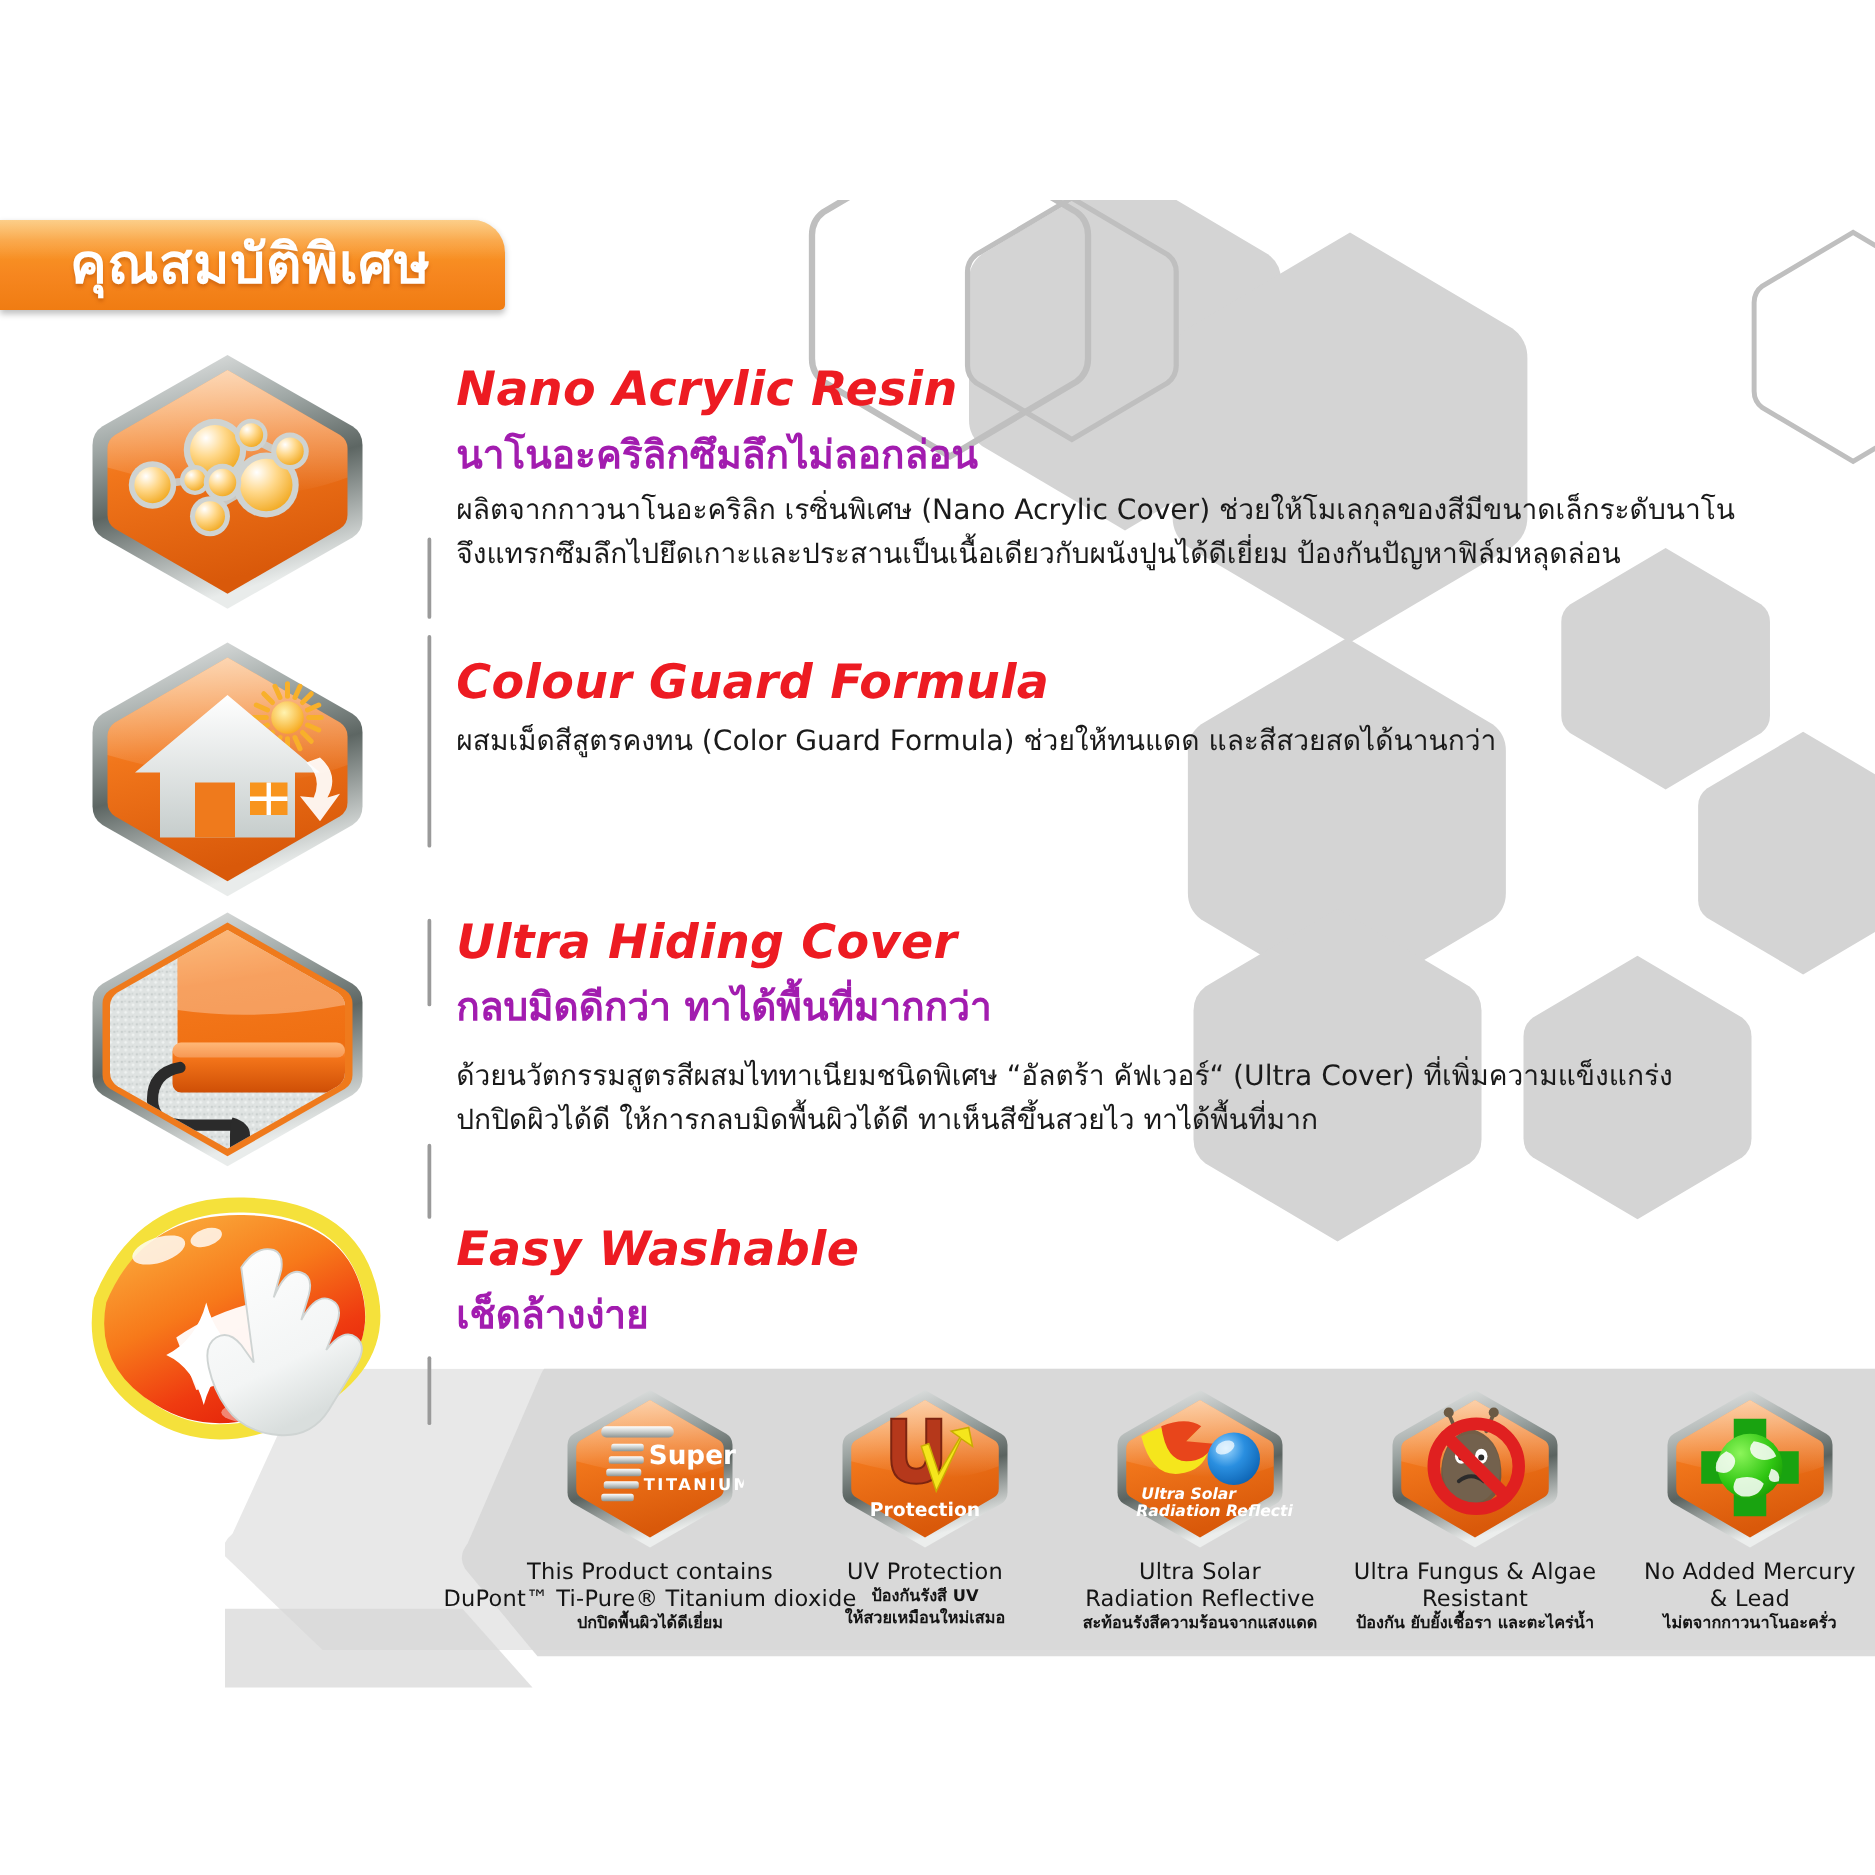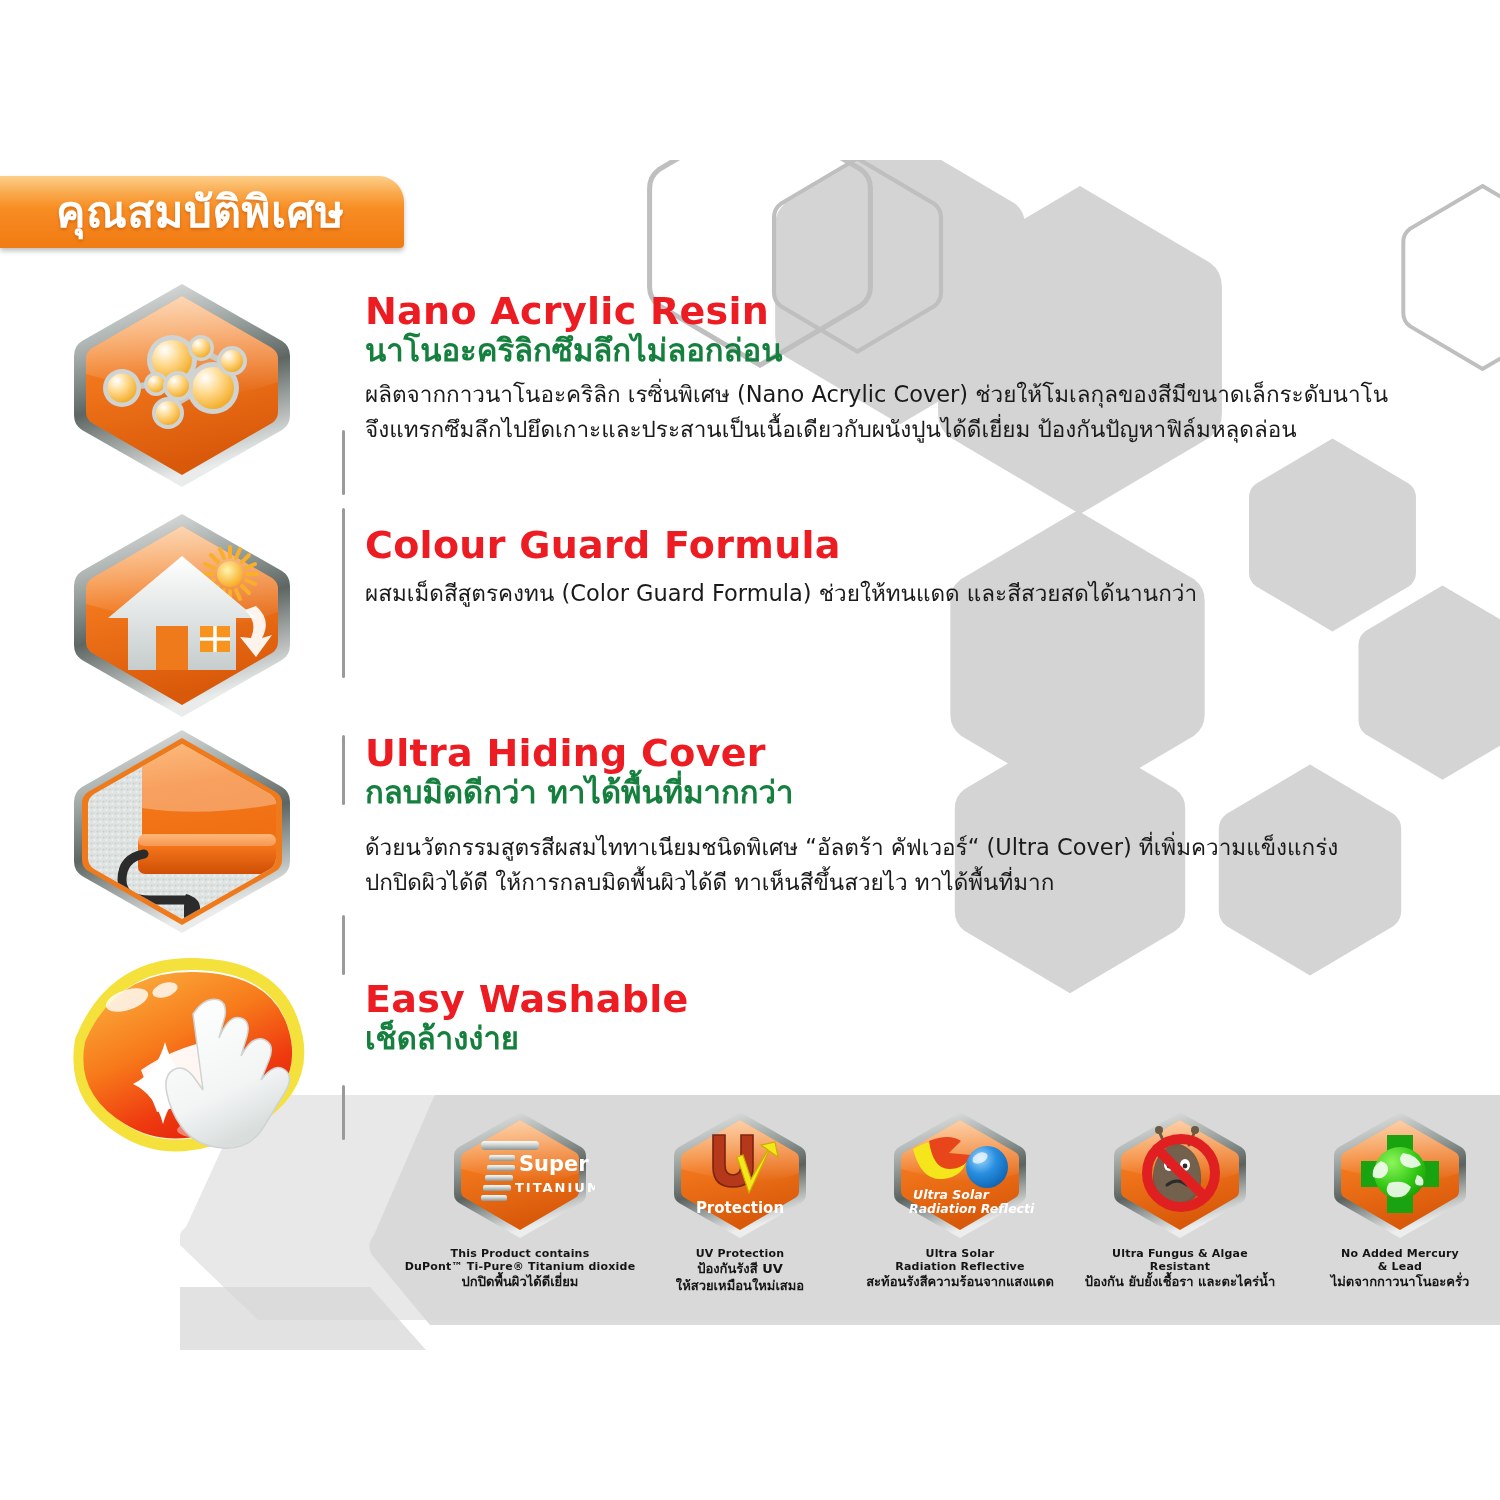--- a/index.html
+++ b/index.html
@@ -33,42 +33,42 @@
     color:#ffffff;font-size:44px;font-weight:700;letter-spacing:.5px;
     white-space:nowrap;text-shadow:0 2px 3px rgba(170,70,0,.45);
   }
 
   
   .feature{position:absolute;z-index:4;}
   .ficon{position:absolute;left:0;top:0;}
   .ftext{position:absolute;}
   .fhead{
     color:#ED1B22;font-size:38px;font-weight:700;letter-spacing:.3px;
-    line-height:1.04;white-space:nowrap;
+    line-height:1.04;white-space:nowrap;font-style:italic;
   }
   .fsub{
-    color:#15803d;font-size:31px;font-weight:700;line-height:1.12;
-    white-space:nowrap;margin-top:1px;
+    color:#a21caf;font-size:31px;font-weight:700;line-height:1.12;
+    white-space:nowrap;margin-top:15px;
   }
   .fdesc{
     color:#1a1a1a;font-size:22.5px;line-height:1.46;margin-top:11px;
     white-space:nowrap;
   }
   .divider{position:absolute;width:3px;background:#9a9a9a;z-index:4;border-radius:2px;}
 
   
   #strip{position:absolute;left:180px;top:1095px;width:1320px;height:265px;z-index:3;}
   #strip .stripbg{position:absolute;inset:0;}
   .badges{position:absolute;left:240px;top:14px;width:1080px;height:250px;display:flex;
           justify-content:space-between;align-items:flex-start;z-index:4;}
   .badge{width:200px;display:flex;flex-direction:column;align-items:center;}
   .badge .bico{width:150px;height:132px;position:relative;}
   .badge .blabel{margin-top:6px;text-align:center;}
   .badge .ben{
-    color:#141414;font-size:11px;font-weight:700;line-height:1.2;letter-spacing:.2px;
+    color:#141414;font-size:18px;font-weight:400;line-height:1.2;letter-spacing:.2px;
   }
   .badge .bth{
     color:#141414;font-size:13px;font-weight:700;line-height:1.24;margin-top:1px;
   }
 </style>
 </head>
 <body>
 
 <div id="stage">
 

